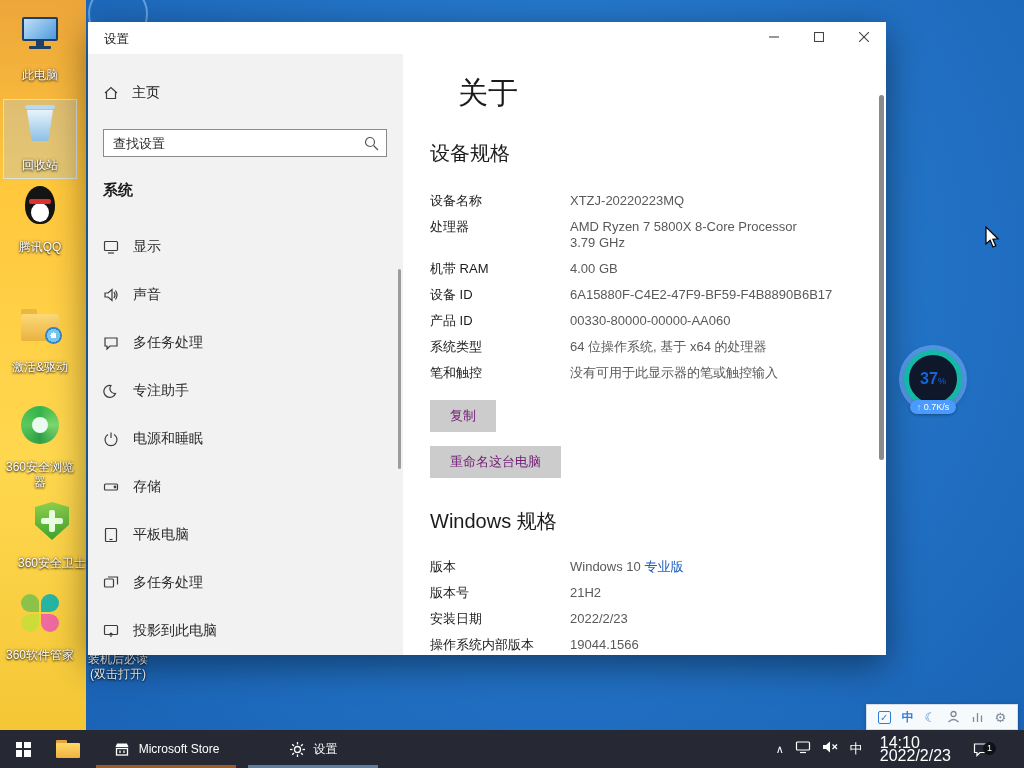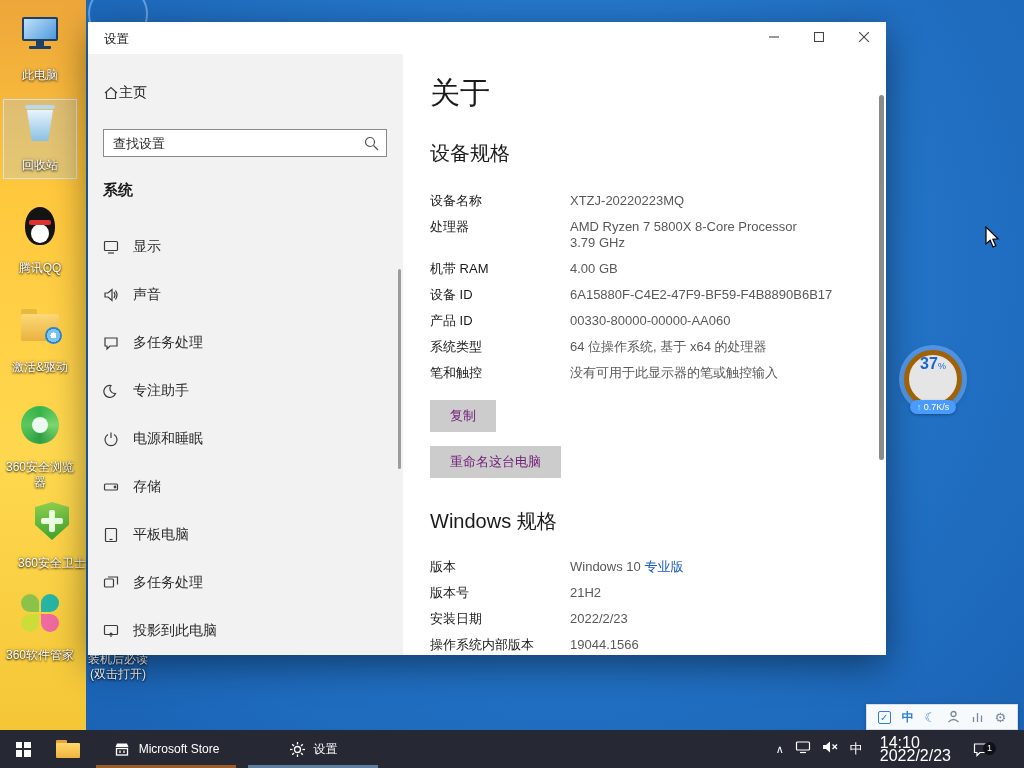--- a/index.html
+++ b/index.html
@@ -61,54 +61,54 @@
   
   .swindow { position:absolute; left:88px; top:22px; width:798px; height:633px;
     background:#fff; box-shadow:0 10px 34px rgba(0,0,0,.45); z-index:5; overflow:hidden; }
   .titlebar { position:absolute; left:0; top:0; right:0; height:32px; background:#fff; }
   .title-text { position:absolute; left:16px; top:9px; font-size:12.5px; color:#1b1b1b; }
   .win-controls { position:absolute; right:0; top:0; display:flex; }
   .wc-btn { width:45px; height:30px; display:flex; align-items:center; justify-content:center; background:transparent; border:none; }
   .wc-btn svg { stroke:#444; stroke-width:1.1; fill:none; }
 
   .sidebar { position:absolute; left:0; top:32px; width:315px; bottom:0; background:#f2f2f2; }
-  .home-row { position:absolute; left:15px; top:30px; display:flex; align-items:center; 
+  .home-row { position:absolute; left:15px; top:30px; display:flex; align-items:center; gap:13px;
     font-size:14px; color:#1b1b1b;justify-content:space-between; }
   .search-box { position:absolute; left:15px; top:75px; width:284px; height:28px; }
   .search-box input { width:100%; height:100%; border:1px solid #8a8a8a; background:#fff;
     font-size:13px; padding:0 30px 0 9px; color:#1b1b1b; font-family:inherit; }
   .search-box input::placeholder { color:#2b2b2b; opacity:1; }
   .search-glyph { position:absolute; right:8px; top:7px; }
   .section-label { position:absolute; left:15px; top:127px; font-size:15px; font-weight:bold; color:#1b1b1b; }
   .nav-item { position:absolute; left:0; width:100%; height:40px; display:flex; align-items:center;
     gap:14px; padding-left:15px; font-size:14px; color:#2b2b2b; cursor:default; }
   .nav-item svg { flex:0 0 auto; stroke:#3c3c3c; fill:none; stroke-width:1.2; }
   .side-scroll { position:absolute; left:310px; top:215px; width:3px; height:200px; background:#9c9c9c; border-radius:2px; }
 
   .content { position:absolute; left:315px; top:32px; right:0; bottom:0; background:#fff;
     padding-left:27px; overflow:hidden; }
-  .page-title { margin-top:18px; font-size:30px; line-height:42px; font-weight:300; color:#1b1b1b; }
+  .page-title { margin-top:18px; font-size:30px; line-height:42px; font-weight:300; color:#1b1b1b;margin-left:28px; }
   .sec-head { margin-top:26px; font-size:20px; line-height:26px; font-weight:400; color:#1b1b1b; }
   .sec-head.win { margin-top:30px; }
   .spec-rows { margin-top:22px; }
   .spec-rows.win { margin-top:20px; }
   .srow { display:grid; grid-template-columns:140px 1fr; padding:5px 0; font-size:13px; line-height:16px; }
   .srow .lab { color:#1b1b1b; }
   .srow .val { color:#595959; }
   .srow .val .edition { color:#1b5cbf; }
   .gbtn { display:block; margin-top:14px; background:#cccccc; border:none; color:#701a75;
     font-size:13px; padding:7px 20px; font-family:inherit; }
   .gbtn.rename { }
   .main-scroll { position:absolute; right:2px; top:73px; width:5px; height:365px; background:#8a8a8a; border-radius:3px; }
 
   
   .float-widget { position:absolute; left:903px; top:350px; z-index:8; width:60px; text-align:center; }
-  .fw-circle { width:58px; height:58px; border-radius:50%; background:#e5e5e5; border:5px solid #a16207;
+  .fw-circle { width:58px; height:58px; border-radius:50%; background:#0f172a; border:5px solid #14b8a6;
     box-shadow:0 0 0 5px rgba(120,180,255,.55), 0 2px 8px rgba(0,0,0,.35);
-    display:flex; justify-content:center; margin:0 auto; }
+    display:flex; align-items:center; justify-content:center; margin:0 auto; }
   .fw-num { font-size:16px; font-weight:bold; color:#1565d8; }
   .fw-unit { font-size:9px; color:#1565d8; }
   .fw-pill { position:relative; margin:-8px auto 9px; width:max-content; background:#4b9bff;
     border-radius:9px; padding:2px 7px; font-size:9px; color:#fff;
     box-shadow:0 1px 3px rgba(0,0,0,.3); }
   .fw-pill .arr { color:#aef3ff; }
 
   
   .tray-popup { position:absolute; left:866px; top:704px; width:152px; height:26px; z-index:8;
     background:#f7fafd; border:1px solid #d5dde6; display:flex; align-items:center;
@@ -174,21 +174,21 @@
 <div class="dicon" style="left:2px; top:102px;">
   <div class="icbox ic-bin">
     <div>
         <div class="lid"></div>
         <div class="bbody"></div>
       </div>
   </div>
   <div class="dlabel">回收站</div>
 </div>
 
-<div class="dicon" style="left:2px; top:205px;">
+<div class="dicon" style="left:2px; top:184px;">
   <div class="icbox">
     <div class="ic-qq">
         <div class="qbody"></div>
         <div class="qbelly"></div>
         <div class="qscarf"></div>
       </div>
   </div>
   <div class="dlabel">腾讯QQ</div>
 </div>
 

